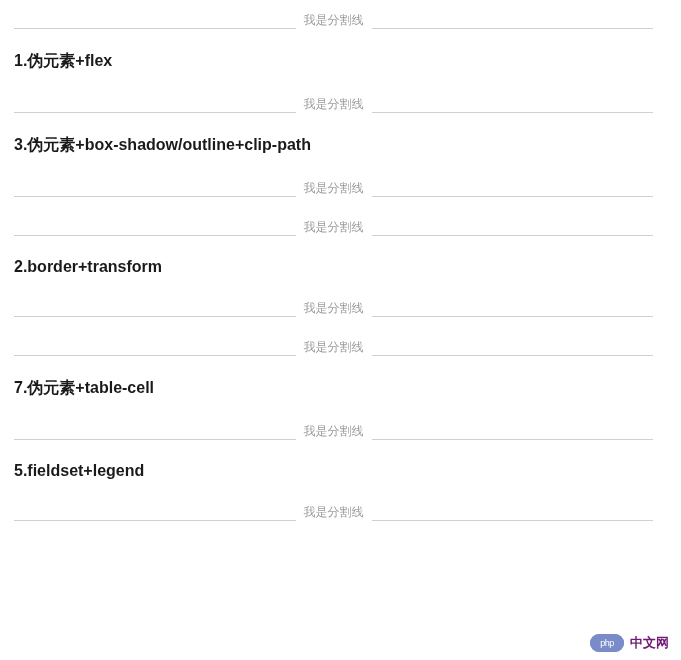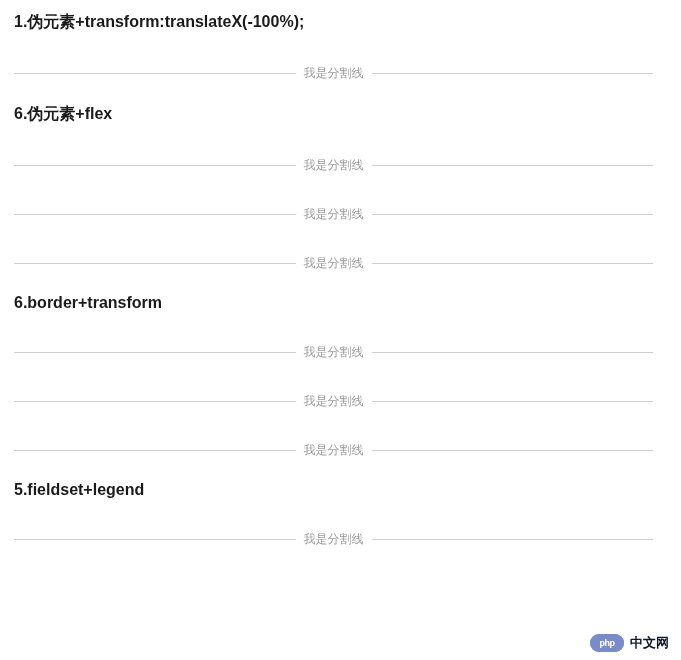--- a/index.html
+++ b/index.html
@@ -20,23 +20,22 @@
       margin-bottom: 0;
     }
     .heading {
       font-size: 16px;
       font-weight: bold;
       color: #1a1a1a;
       margin-bottom: 24px;
     }
     .divider {
       display: flex;
-      align-items: center;
+      align-items: flex-end;
       margin-bottom: 22px;
-      margin-top: 32px;
     }
     .divider::before,
     .divider::after {
       content: "";
       flex: 1;
       height: 1px;
       background: #d0d0d0;
     }
     .divider-text {
       font-size: 12px;
@@ -67,73 +66,74 @@
       position: absolute;
       width: 34px;
       height: 18px;
       border-radius: 9px;
       background: #7a8bc9;
     }
     .watermark-logo-text {
       position: relative;
       color: #fff;
       font-size: 9px;
-      font-weight: bold;
+      font-weight: normal;
       letter-spacing: -0.5px;
       z-index: 1;
     }
     .watermark-text {
       font-size: 13px;
-      color: #0f172a;
+      color: #701a75;
       font-weight: bold;
     }
   </style>
 </head>
 <body>
 
 <div class="section">
-  <div class="heading">1.伪元素+transform:translateX(-100%);</div>
   <div class="divider">
     <span class="divider-text">我是分割线</span>
   </div>
 </div>
 
 <div class="section">
-  <div class="heading">6.伪元素+flex</div>
+  <div class="heading">1.伪元素+flex</div>
+  <div class="divider">
+    <span class="divider-text">我是分割线</span>
+  </div>
+</div>
+
+<div class="section">
+  <div class="heading">3.伪元素+box-shadow/outline+clip-path</div>
   <div class="divider">
     <span class="divider-text">我是分割线</span>
   </div>
 </div>
 
 <div class="section">
   <div class="divider">
     <span class="divider-text">我是分割线</span>
   </div>
 </div>
 
 <div class="section">
-  <div class="divider">
-    <span class="divider-text">我是分割线</span>
-  </div>
-</div>
-
-<div class="section">
-  <div class="heading">6.border+transform</div>
+  <div class="heading">2.border+transform</div>
   <div class="divider">
     <span class="divider-text">我是分割线</span>
   </div>
 </div>
 
 <div class="section">
   <div class="divider">
     <span class="divider-text">我是分割线</span>
   </div>
 </div>
 
 <div class="section">
+  <div class="heading">7.伪元素+table-cell</div>
   <div class="divider">
     <span class="divider-text">我是分割线</span>
   </div>
 </div>
 
 <div class="section">
   <div class="heading">5.fieldset+legend</div>
   <div class="divider">
     <span class="divider-text">我是分割线</span>
   </div>

